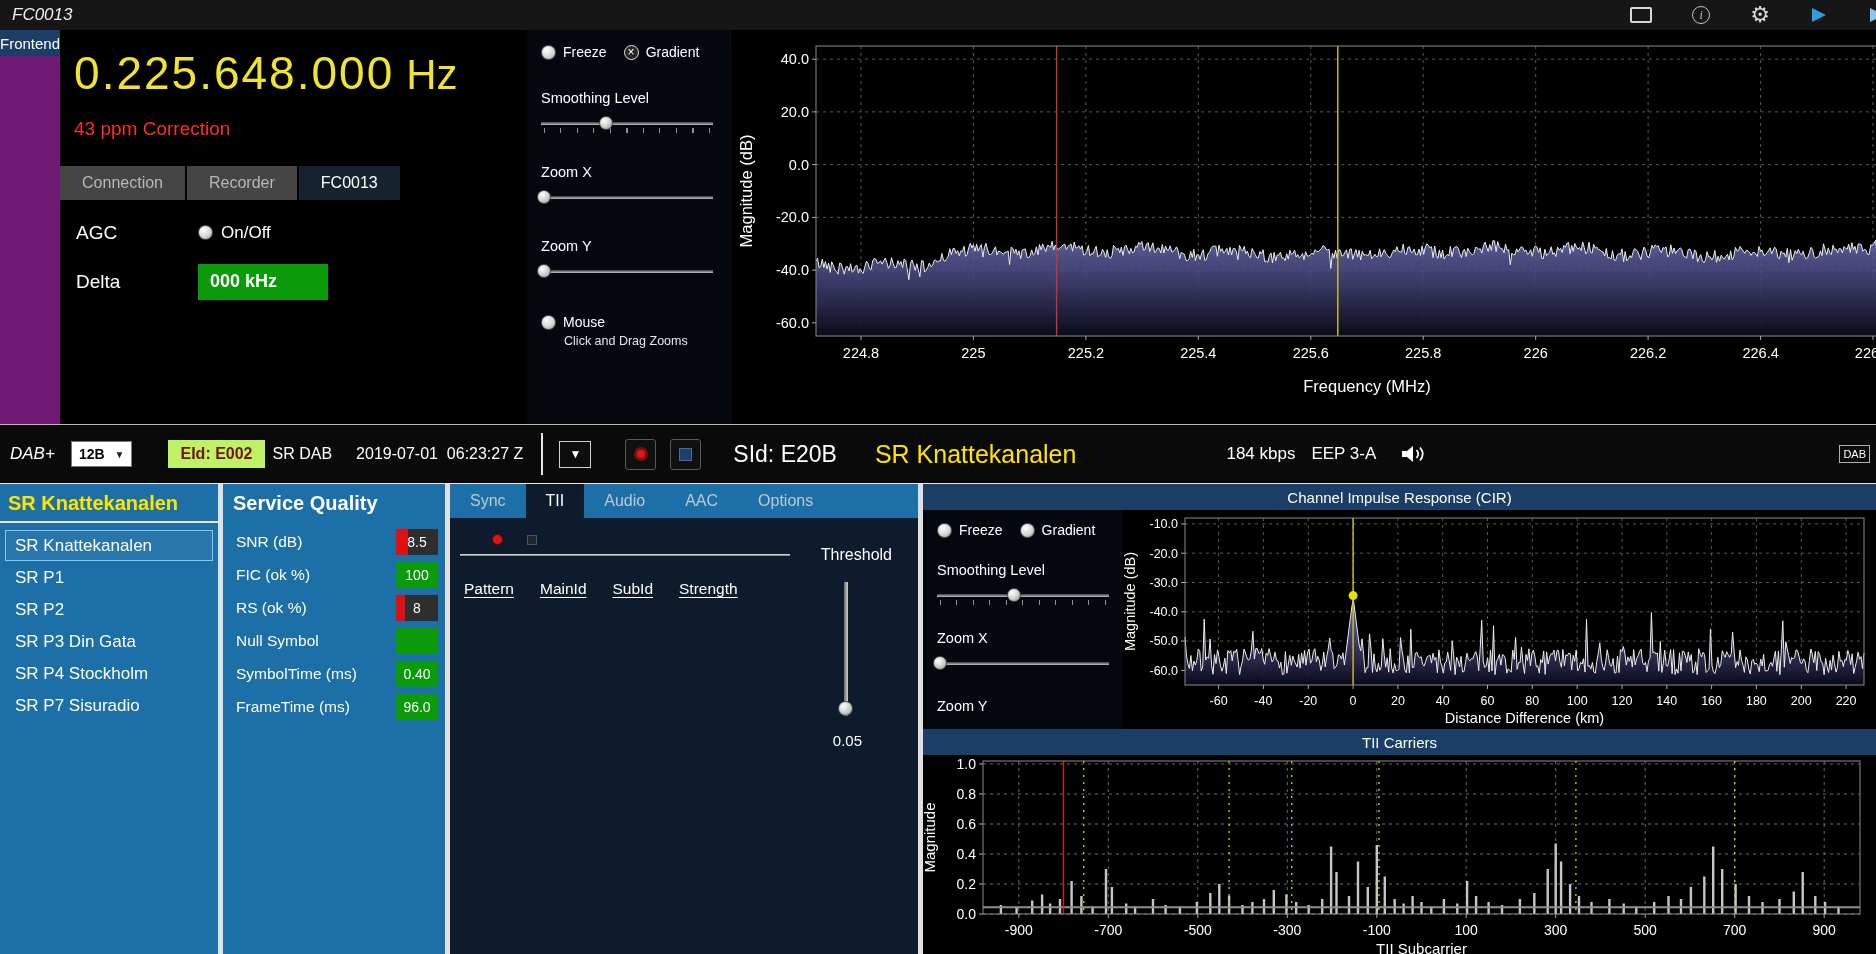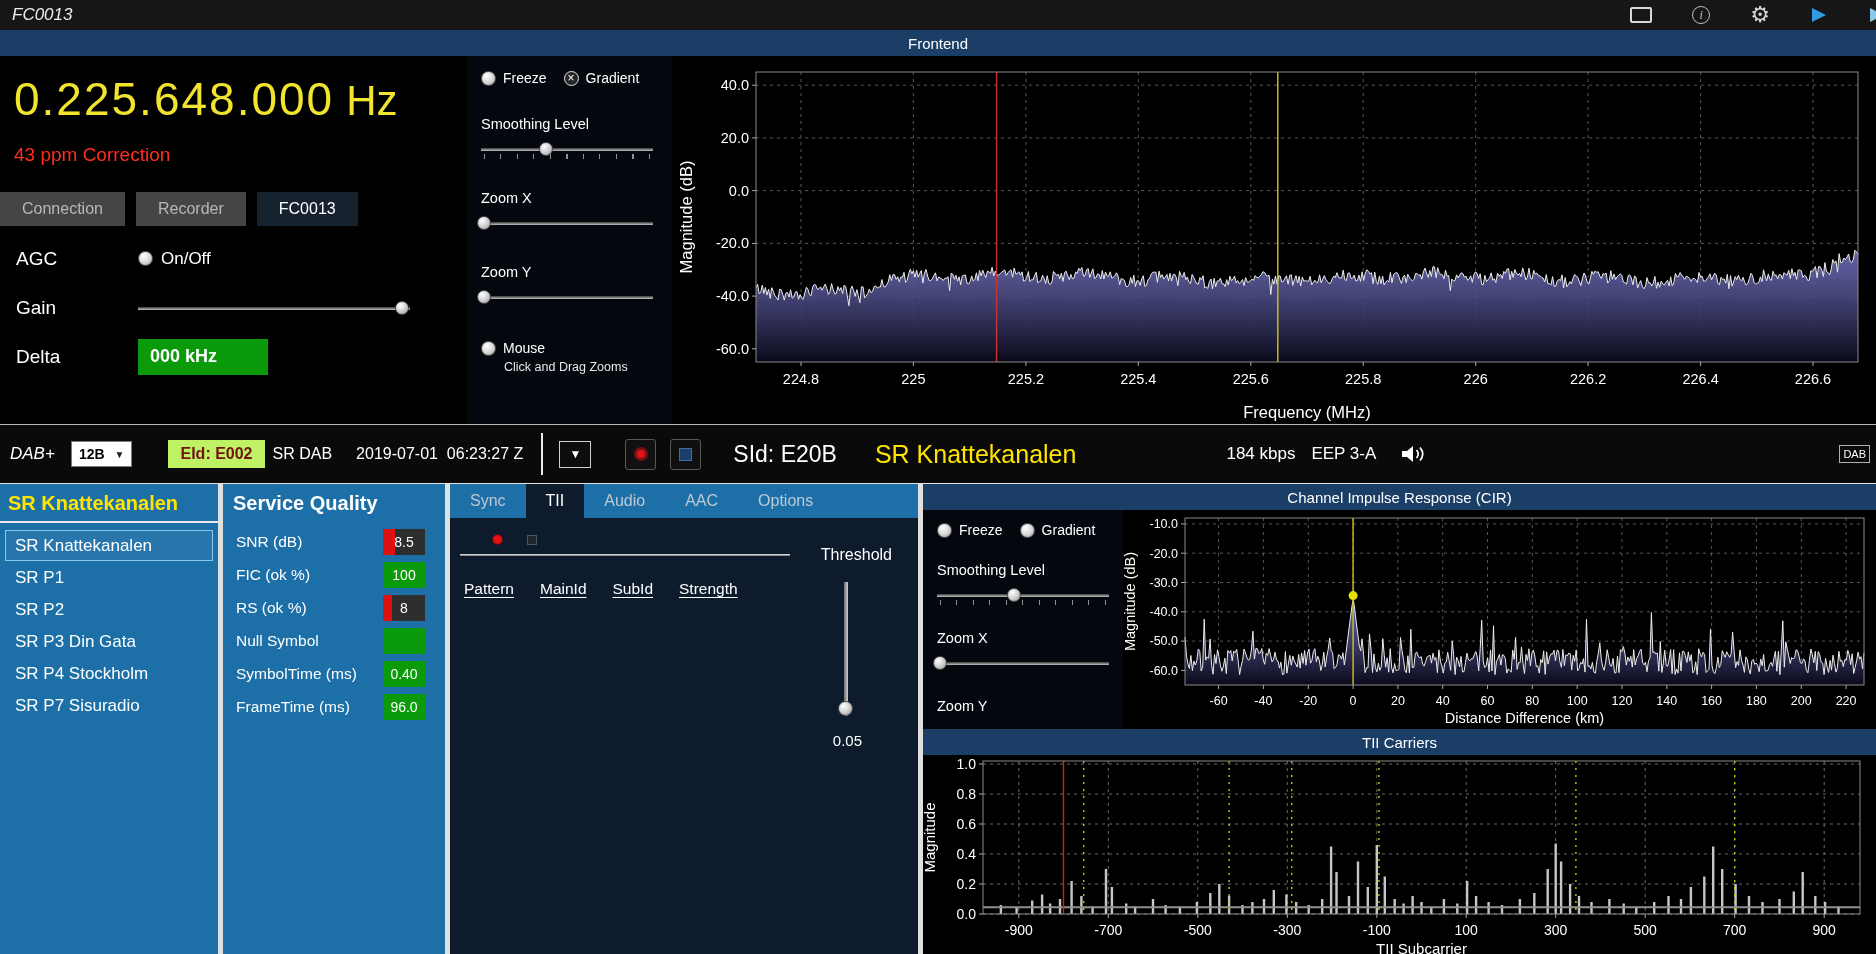--- a/index.html
+++ b/index.html
@@ -10,29 +10,29 @@
   .titlebar { height:30px; background:#161616; display:flex; align-items:center; padding:0 0 0 12px; overflow:hidden; flex:0 0 auto; }
   .tb-title { font-style:italic; font-size:17px; color:#eee; }
   .tb-icons { margin-left:auto; display:flex; align-items:center; gap:40px; padding-right:4px; }
   .tb-win { width:22px; height:16px; border:2px solid #d8d8d8; border-radius:2px; }
   .tb-info { width:18px; height:18px; border-radius:50%; border:1.5px solid #c0c0c0; color:#c0c0c0; font-size:12px; display:flex; align-items:center; justify-content:center; font-style:italic; font-family:"Liberation Serif",serif; }
   .tb-gear { font-size:22px; color:#d8d8d8; line-height:1; }
   .tb-play { display:block; }
   .tb-play.clipped { margin-right:-14px; }
 
   
-  .top-section { height:394px; display:flex; flex-direction:column; background:#0369a1; flex:0 0 auto; }
+  .top-section { height:394px; display:flex; flex-direction:row; background:#701a75; flex:0 0 auto; }
   .panel-header { height:26px; background:#1b3e66; display:flex; align-items:center; justify-content:center; font-size:15px; color:#fff; flex:0 0 auto; }
   .top-row { flex:1; display:flex; }
   .tuner-panel { width:467px; background:#000; }
   .freq-row { margin:16px 0 0 14px; white-space:nowrap; }
   .freq { font-size:46px; color:#f0e42e; letter-spacing:2px; }
   .freq-unit { font-size:42px; color:#f0e42e; margin-left:12px; }
   .corr-text { margin:18px 0 0 14px; font-size:19px; color:#ff2d20; }
-  .tuner-tabs { display:flex; gap:11px; margin-top:26px; }
+  .tuner-tabs { display:flex; gap:2px; margin-top:26px; }
   .ttab { height:34px; display:flex; align-items:center; padding:0 22px; font-size:16px; background:#454545; color:#b8b8b8; }
   .ttab.active { background:#17222f; color:#fff; }
   .tuner-body { padding-top:8px; }
   .trow { display:flex; align-items:center; height:49px; padding-left:16px; }
   .tlabel { width:122px; font-size:19px; color:#fff; }
   .agc-val { font-size:17px; margin-left:8px; }
   .gbox { width:130px; height:36px; background:#0a9a0a; color:#fff; font-size:18px; font-weight:600; display:flex; align-items:center; padding-left:12px; }
 
   
   .radio { width:15px; height:15px; border-radius:50%; background:radial-gradient(circle at 35% 30%, #ffffff, #d6d6d6 55%, #969696); border:1px solid #555; display:inline-flex; align-items:center; justify-content:center; flex:0 0 auto; }
@@ -86,21 +86,21 @@
   .blue-panel { background:#1d6fa8; }
 
   .services-panel { width:218px; display:flex; flex-direction:column; }
   .svc-header { padding:8px 0 6px 8px; font-size:20px; font-weight:600; color:#ffe400; border-bottom:2px solid #e8e8e8; white-space:nowrap; overflow:hidden; }
   .svc-list { padding-top:6px; }
   .svc-item { height:31px; display:flex; align-items:center; padding-left:9px; margin:1px 5px; font-size:17px; color:#fff; border:1px solid transparent; }
   .svc-item.selected { border:1px solid #86c8ea; background:rgba(255,255,255,0.05); }
 
   .quality-panel { width:222px; }
   .q-title { padding:8px 0 10px 10px; font-size:20px; font-weight:700; color:#fff; }
-  .q-row { display:flex; justify-content:space-between; align-items:center; height:33px; padding:0 20px 0 13px; }
+  .q-row { display:flex; justify-content:space-between; align-items:center; height:33px; padding:0 7px 0 13px; }
   .q-label { font-size:15.5px; }
   .gauge { position:relative; width:42px; height:26px; background:#2e2e2e; overflow:hidden; flex:0 0 auto; }
   .gfill { position:absolute; left:0; top:0; bottom:0; }
   .gtext { position:relative; z-index:1; height:100%; display:flex; align-items:center; justify-content:center; font-size:14px; color:#fff; }
 
   .tii-tab-panel { width:468px; display:flex; flex-direction:column; }
   .tab-bar { height:34px; background:#1d6fa8; display:flex; flex:0 0 auto; }
   .tab { padding:0 20px; display:flex; align-items:center; font-size:16px; color:#bdc9d4; }
   .tab.active { background:#0d1b2c; color:#fff; }
   .tab-content { flex:1; background:#0d1b2c; position:relative; }
@@ -155,27 +155,20 @@
         <div class="tuner-tabs">
           <div class="ttab">Connection</div>
           <div class="ttab">Recorder</div>
           <div class="ttab active">FC0013</div>
         </div>
         <div class="tuner-body">
           <div class="trow">
             <span class="tlabel">AGC</span>
             <span class="radio"></span>
             <span class="agc-val">On/Off</span>
-          </div>
-          <div class="trow">
-            <span class="tlabel">Gain</span>
-            <div class="hslider gain">
-              <div class="track"></div>
-              <div class="handle" style="left: 97%;"></div>
-            </div>
           </div>
           <div class="trow">
             <span class="tlabel">Delta</span>
             <div class="gbox">000 kHz</div>
           </div>
         </div>
       </div>
 
       <div class="fe-controls">
         <div class="radio-row">

